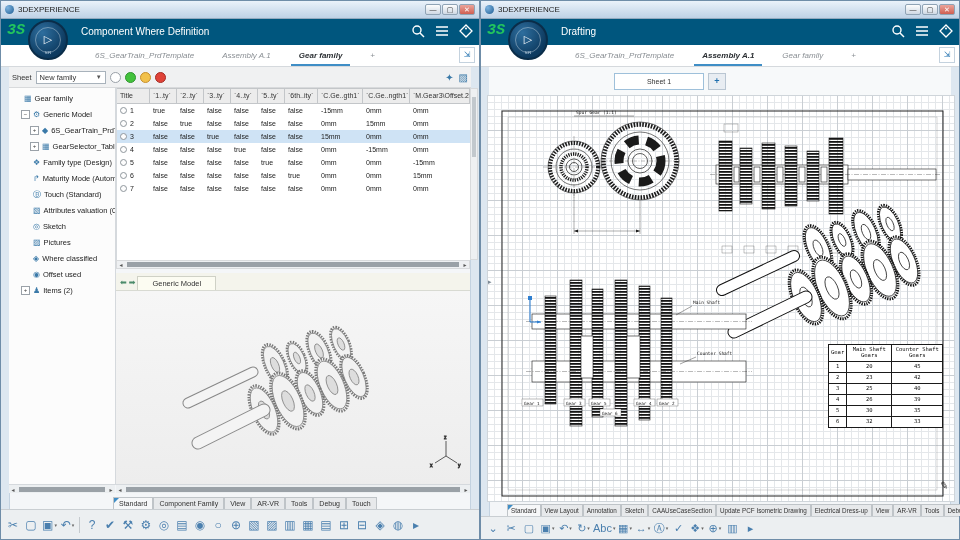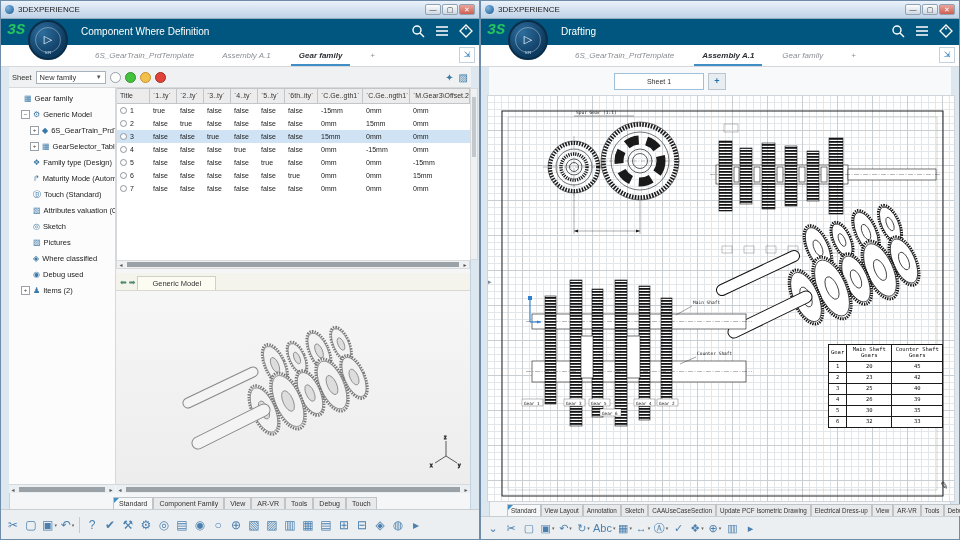--- a/index.html
+++ b/index.html
@@ -238,21 +238,21 @@
 
       <div class="titem" style="padding-left: 12px;">
         <span class="exp"></span>
         <span class="tico">◈</span>
         <span class="tlab">Where classified</span>
       </div>
 
       <div class="titem" style="padding-left: 12px;">
         <span class="exp"></span>
         <span class="tico">◉</span>
-        <span class="tlab">Debug used</span>
+        <span class="tlab">Offset used</span>
       </div>
 
       <div class="titem" style="padding-left: 12px;">
         <span class="exp">+</span>
         <span class="tico">♟</span>
         <span class="tlab">Items (2)</span>
       </div>
     </div>
   <div class="tree-hscroll">
     <span class="sarrow">◂</span>

